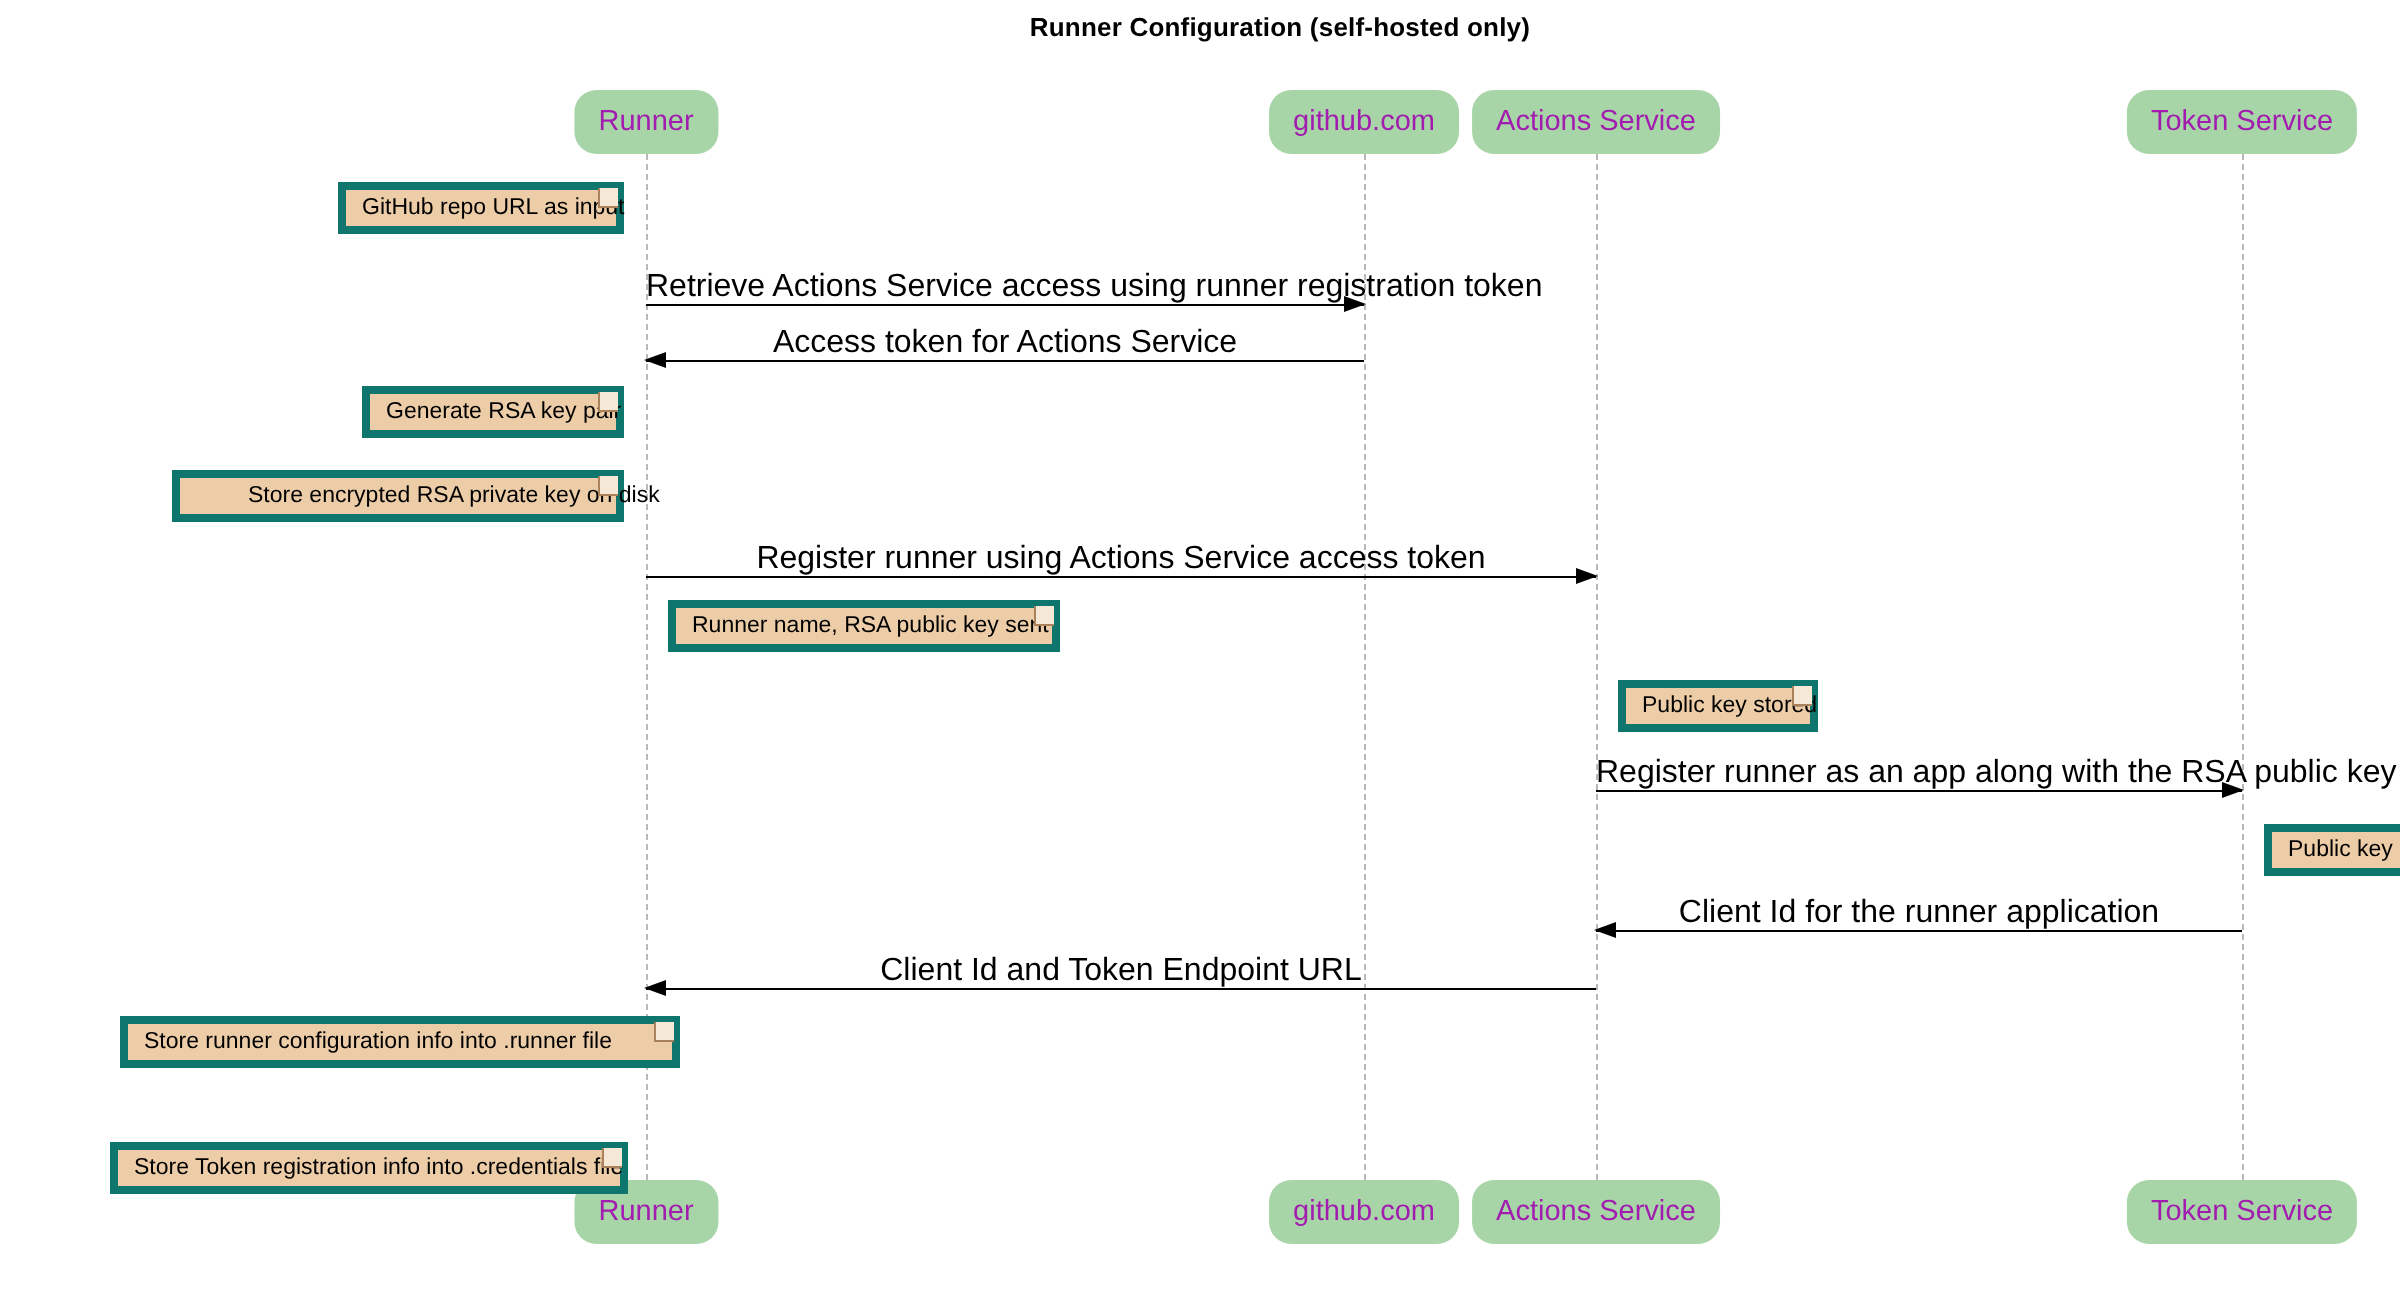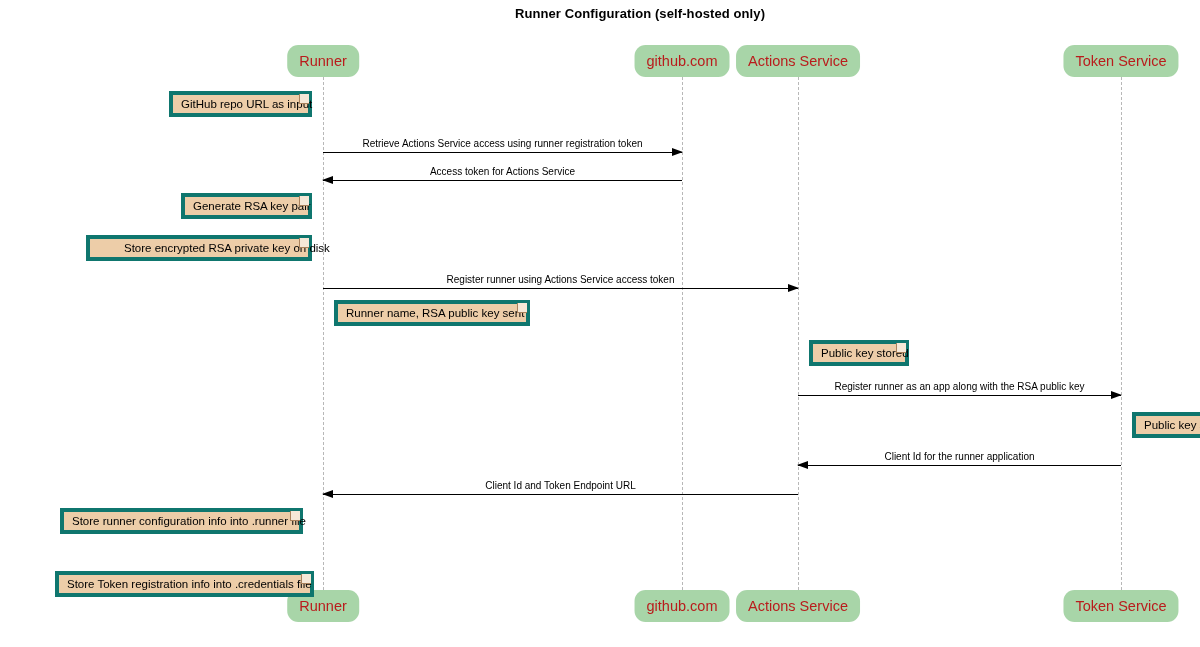--- a/index.html
+++ b/index.html
@@ -25,21 +25,21 @@
     font-size: 13px;
     font-weight: bold;
     color: #000000;
     letter-spacing: 0.1px;
   }
   
   .participant {
     position: absolute;
     background: #a8d5a8;
     border-radius: 11px;
-    color: #b91c1c;
+    color: #a21caf;
     font-size: 14.5px;
     display: flex;
     align-items: center;
     justify-content: center;
     height: 32px;
     white-space: nowrap;
     padding: 0 12px;
   }
   
   .lifeline {
@@ -69,21 +69,21 @@
     left: -1px;
     border-top: 4.5px solid transparent;
     border-bottom: 4.5px solid transparent;
     border-right: 11px solid #000000;
   }
   .msg-label {
     position: absolute;
     bottom: 3px;
     width: 100%;
     text-align: center;
-    font-size: 10px;
+    font-size: 16px;
     color: #000000;
     white-space: nowrap;
     line-height: 13px;
   }
   
   .note {
     position: absolute;
     background: #edcda8;
     border: 4px solid #0f766e;
     font-size: 11.5px;
@@ -157,17 +157,17 @@
         <div class="msg-label">Client Id and Token Endpoint URL</div>
       </div>
     </div>
   <div id="notes">
       <div class="note" style="left: 129px; top: 91px; width: 143px;">GitHub repo URL as input<div class="note-fold"></div></div>
       <div class="note" style="left: 141px; top: 193px; width: 131px;">Generate RSA key pair<div class="note-fold"></div></div>
       <div class="note" style="left: 46px; top: 235px; width: 226px; padding-left: 34px;">Store encrypted RSA private key on disk<div class="note-fold"></div></div>
       <div class="note" style="left: 294px; top: 300px; width: 196px;">Runner name, RSA public key sent<div class="note-fold"></div></div>
       <div class="note" style="left: 769px; top: 340px; width: 100px;">Public key stored<div class="note-fold"></div></div>
       <div class="note" style="left: 1092px; top: 412px; width: 100px;">Public key stored<div class="note-fold"></div></div>
-      <div class="note" style="left: 20px; top: 508px; width: 243px;">Store runner configuration info into .runner file<div class="note-fold"></div></div>
+      <div class="note" style="left: 20px; top: 508px; width: 280px;">Store runner configuration info into .runner file<div class="note-fold"></div></div>
       <div class="note" style="left: 15px; top: 571px; width: 259px;">Store Token registration info into .credentials file<div class="note-fold"></div></div>
     </div>
 
 </div>
 
 </body></html>

